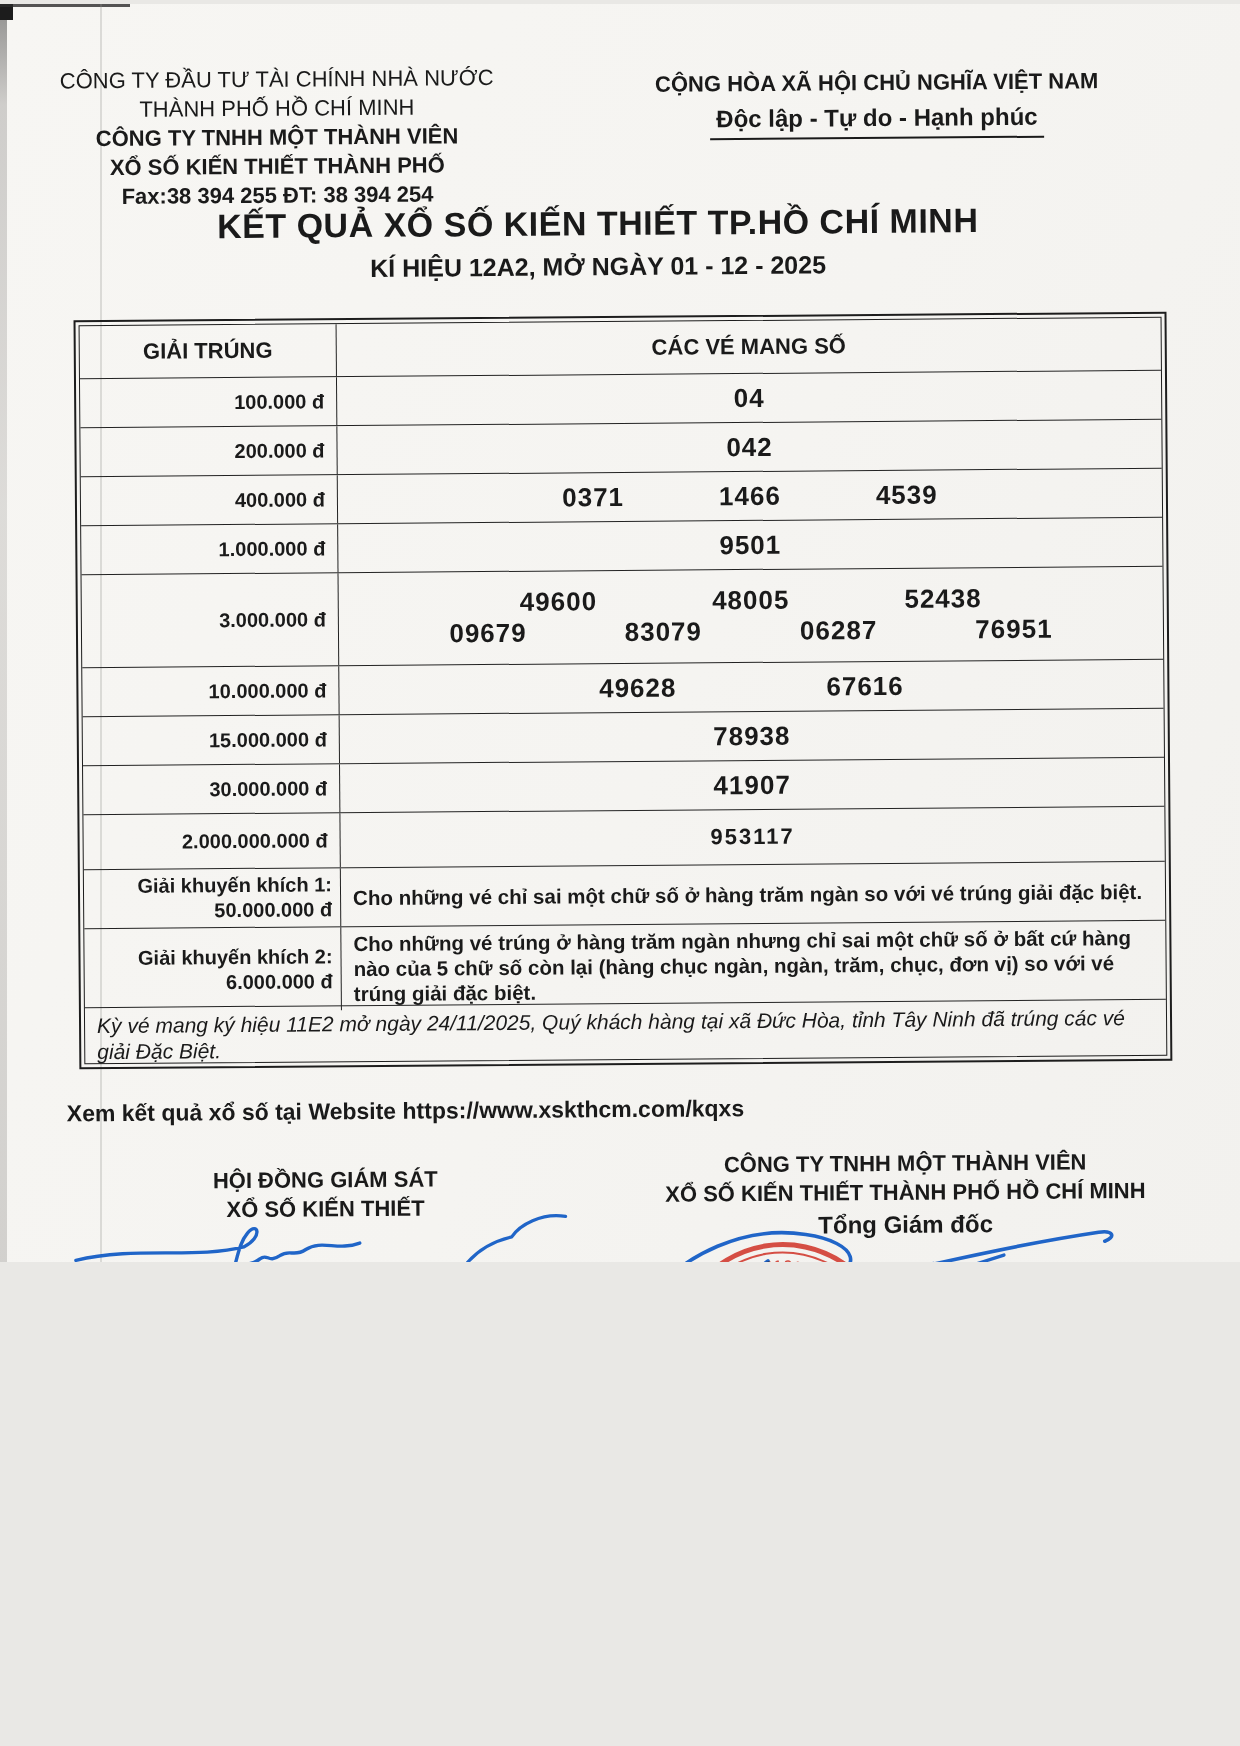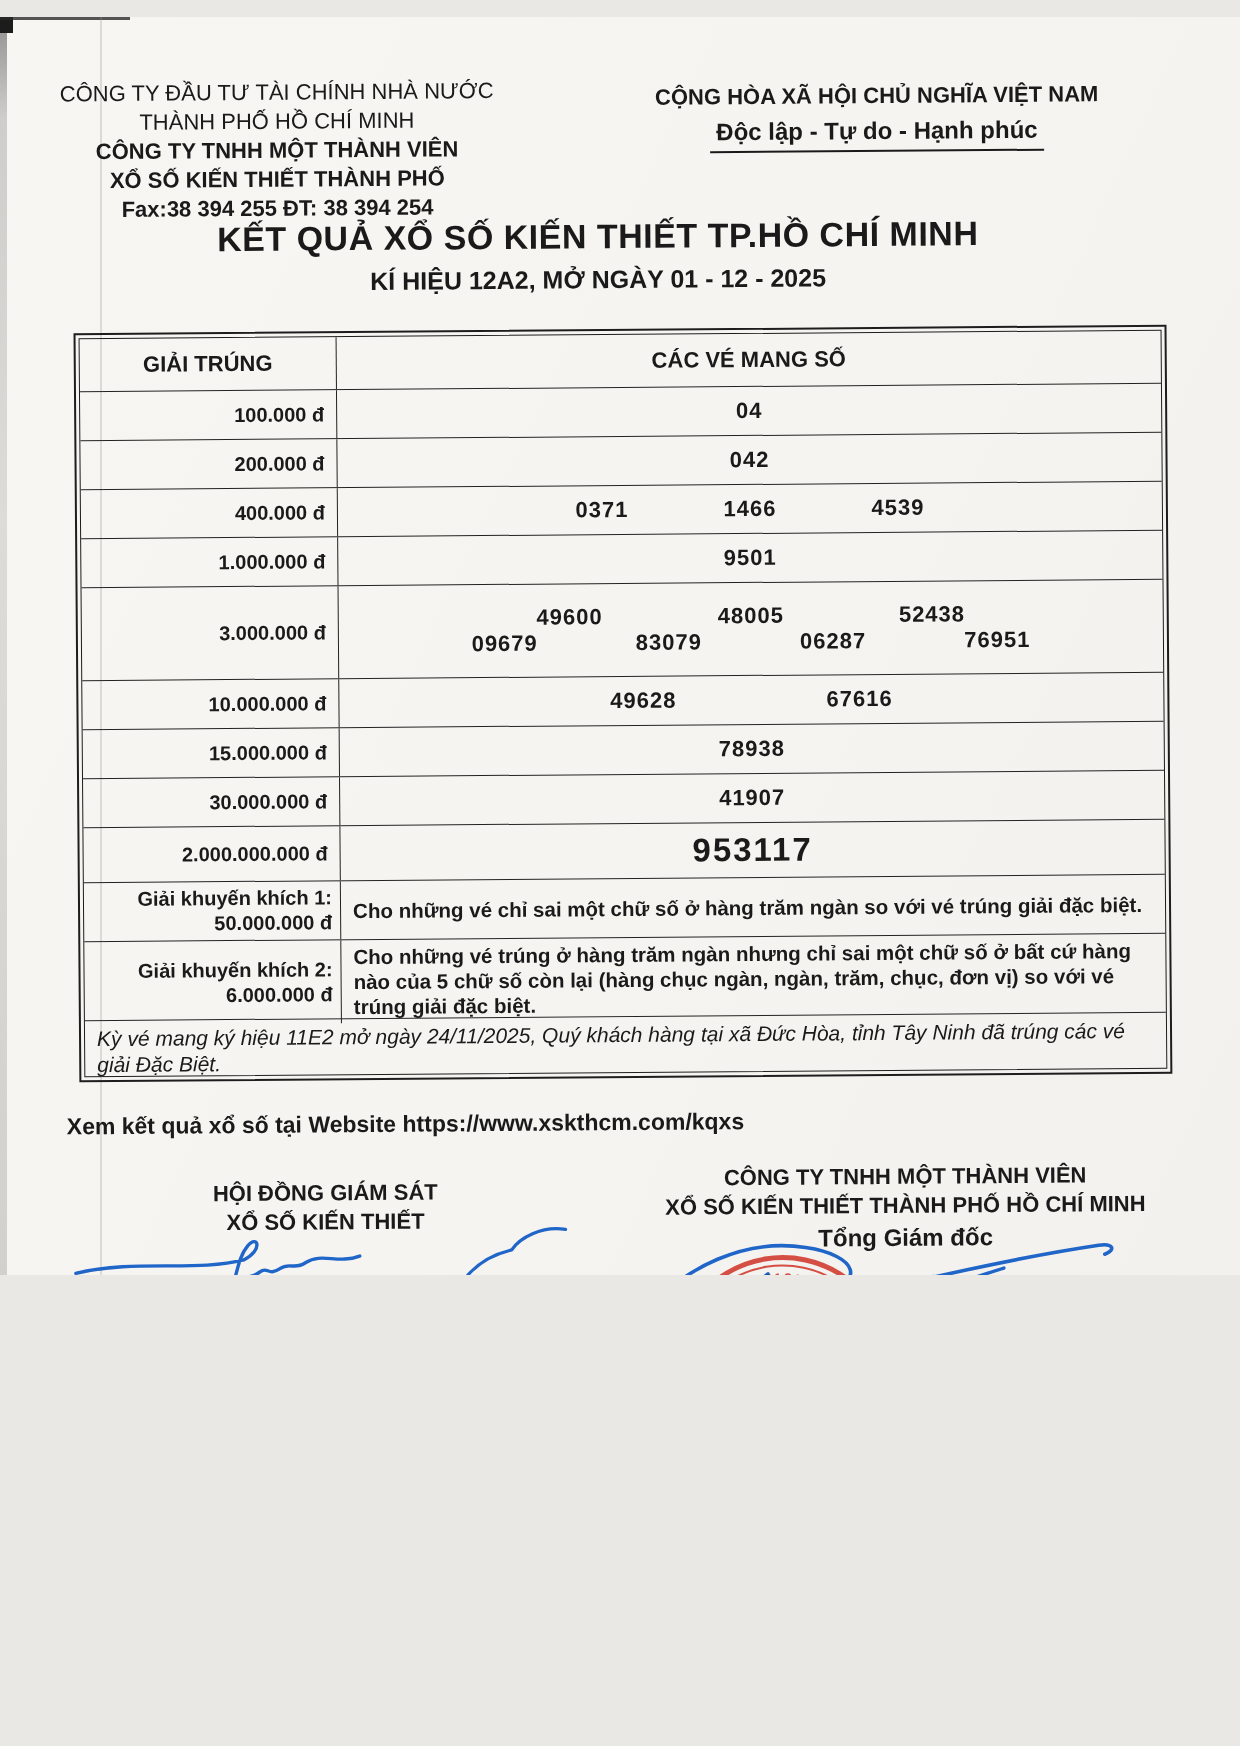--- a/index.html
+++ b/index.html
@@ -1,17 +1,17 @@
 <!DOCTYPE html>
 <html><head>
 <meta charset="utf-8">
 <style>
   html,body{margin:0;padding:0;background:#e9e8e5;}
   .page{
-    position:relative;width:1240px;height:1258px;margin:17px auto;
+    position:relative;width:1240px;height:1258px;margin:4px auto;
     background:linear-gradient(115deg,#f7f6f3 0%,#f5f4f1 55%,#f2f1ee 100%);
     font-family:"Liberation Sans","DejaVu Sans",sans-serif;
     color:#1a1a1a;overflow:hidden;
   }
   
   .scan-edge{position:absolute;left:0;top:0;bottom:0;width:7px;
     background:linear-gradient(180deg,#3c3c3b 0%,#aeacaa 8%,#c8c6c3 40%,#b5b3b0 100%);opacity:.55;}
   .scan-corner{position:absolute;left:0;top:0;width:13px;height:16px;background:#1c1c1c;}
   .scan-topline{position:absolute;left:0;top:0;width:130px;height:3px;background:#2a2a2a;opacity:.8;}
   .scan-vline{position:absolute;left:100px;top:0;bottom:0;width:2px;background:#95938f;opacity:.28;}
@@ -36,27 +36,27 @@
     border:2.5px solid #1d1d1d;padding:3px;box-sizing:border-box;}
   .tbl-inner{border:1.6px solid #1d1d1d;}
   .trow{display:grid;grid-template-columns:256px 1fr;border-top:1.8px solid #222;}
   .trow:first-child{border-top:none;}
   .cell{display:flex;align-items:center;box-sizing:border-box;}
   .c-right{border-left:1.8px solid #222;}
   .prize{justify-content:flex-end;padding-right:12px;font-size:20px;font-weight:700;
     text-align:right;line-height:1.2;}
   .nums{flex-direction:column;justify-content:center;}
   .numline{display:flex;justify-content:center;align-items:center;width:100%;}
-  .num{font-size:22px;font-weight:700;letter-spacing:1px;}
+  .num{font-size:26px;font-weight:700;letter-spacing:1px;}
   .row-h{height:52px;}
   .row-h .cell{justify-content:center;font-size:22px;font-weight:700;}
   .row-s{height:48px;}
   .row-3m{height:92px;}
   .row-sp{height:54px;}
-  .row-sp .num{font-size:33px;letter-spacing:2px;}
+  .row-sp .num{font-size:22px;letter-spacing:2px;}
   .g95{gap:95px;}.g115{gap:115px;}.g98{gap:98px;}.g150{gap:150px;}
   .row-k1{height:58px;}
   .row-k2{height:78px;}
   .klabel{flex-direction:column;align-items:flex-end;justify-content:center;
     padding-right:8px;font-size:20px;font-weight:700;line-height:1.25;text-align:right;}
   .kdesc{font-size:20.5px;font-weight:700;line-height:1.22;padding:4px 12px;align-items:center;}
   .row-note{display:block;border-top:1.8px solid #222;height:56px;box-sizing:border-box;
     padding:5px 12px;font-size:21px;font-style:italic;line-height:1.25;}
 
   .website{position:absolute;left:62px;top:1092px;font-size:23px;font-weight:700;}

